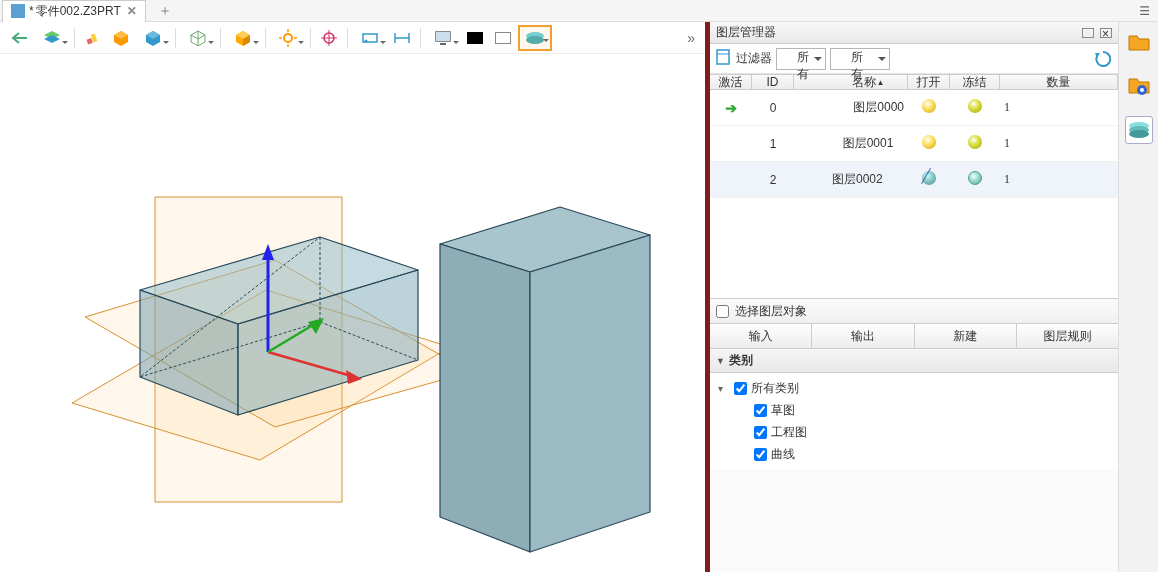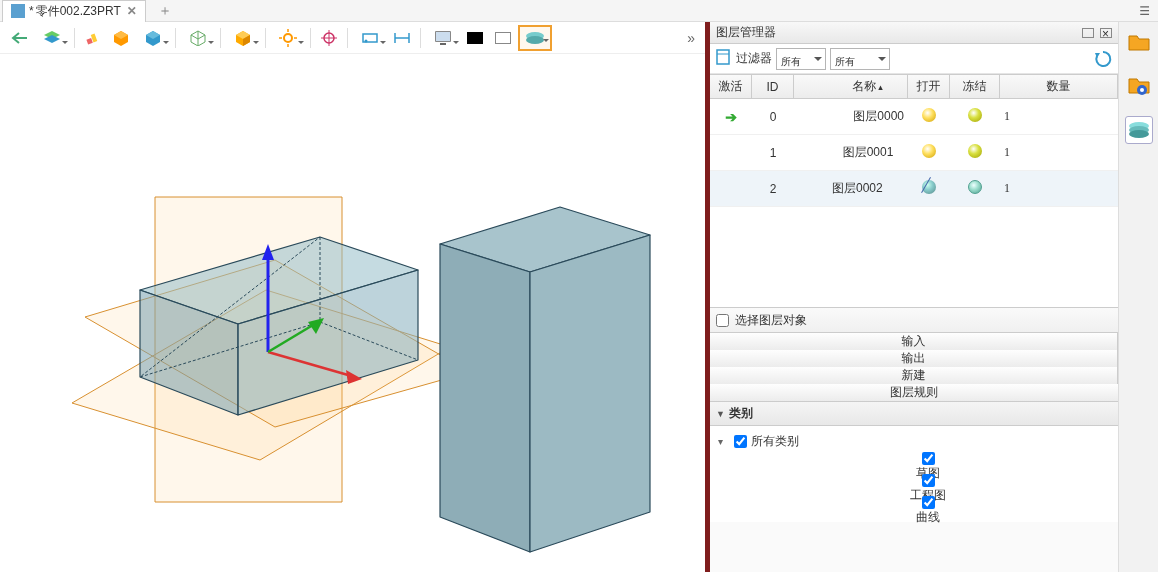--- a/index.html
+++ b/index.html
@@ -29,55 +29,55 @@
   .side-toolbar { width: 40px; background: #f2f2f2; border-left: 1px solid #ddd; padding-top: 6px; display:flex; flex-direction:column; align-items:center; gap:16px;}
   .side-icon { width: 28px; height: 28px; display:flex; align-items:center; justify-content:center; border-radius:3px;}
   .side-icon.active { background:#fff; border:1px solid #aac;}
   
   
   .panel-header { height: 22px; background: linear-gradient(#f8f8f8,#e8e8e8); border-bottom: 1px solid #ccc; display: flex; align-items: center; padding: 0 6px; }
   .panel-ctrl { margin-left: auto; display:flex; gap:6px;}
   
   
   .filter-row { height: 30px; display: flex; align-items: center; padding: 2px 4px; gap: 4px; background:#fff; border-bottom:1px solid #e5e5e5;}
-  .filter-select { height: 22px; border: 1px solid #b5b5b5; background: #fff; padding: 0 16px 0 4px; position: relative; font-size:10px; display:flex; align-items:flex-end;}
+  .filter-select { height: 22px; border: 1px solid #b5b5b5; background: #fff; padding: 0 16px 0 20px; position: relative; font-size:12px; display:flex; align-items:flex-start;}
   .filter-select::after { content:""; position:absolute; right:3px; top:50%; margin-top:-2px; border:4px solid transparent; border-top-color:#555;}
   .filter-refresh {width:22px; height:22px; display:flex; align-items:center; justify-content:center; margin-left:auto;}
   
   
   .layer-table { background: #fff; flex: 0 0 auto; }
-  .lt-head { display: flex; background: linear-gradient(#f9f9f9,#ececec); border-top:1px solid #ccc; border-bottom: 1px solid #ccc; height: 25px; }
+  .lt-head { display: flex; background: linear-gradient(#f9f9f9,#ececec); border-top:1px solid #ccc; border-bottom: 1px solid #ccc; height: 16px; }
   .lt-head > div { border-right: 1px solid #ccc; padding: 3px 4px; text-align: center; font-size:12px; display:flex; align-items:center; justify-content:center; gap:2px;}
   .lt-row { display: flex; height: 36px; align-items: center; border-bottom: 1px solid #f0f0f0; }
   .lt-row > div { padding: 0 4px; text-align: center; }
   .lt-row.sel { background: #eef4f9; }
   .c-act { width: 42px; } .c-id { width: 42px; } .c-name { width: 80px; margin-left: 34px; } .c-open { width: 42px; } .c-fz { width: 50px; } .c-num { width: 60px; flex:1; text-align:left !important;font-family:Liberation Serif, serif;}
   .bulb { display:inline-block; width:14px; height:14px; border-radius:50%;}
   .bulb.on { background: radial-gradient(circle at 40% 35%, #fff, #ffe060 40%, #d0a000);}
   .bulb.fz-on { background: radial-gradient(circle at 40% 35%, #fff, #d8e040 40%, #a0a000);}
   .bulb.off { background: radial-gradient(circle at 40% 35%, #cfe, #8cc 40%, #588); position:relative;}
   .bulb.off::after{content:""; position:absolute; left:3px; top:-2px; width:8px; height:18px; border-left:1px solid #46a; transform: rotate(30deg);}
   .bulb.fz-cyan { background: radial-gradient(circle at 40% 35%, #eff, #a0e0d0 40%, #50a090); border:1px solid #50a090;}
   .arrow-act { color:#3a3; font-weight:bold; font-size:14px;}
   .lt-blank { height: 100px; background:#fff;}
   
   
   .mid-row { height: 26px; display: flex; align-items: center; padding: 0 6px; background:linear-gradient(#fafafa,#f0f0f0); border-top:1px solid #ccc; border-bottom:1px solid #ccc;}
   .mid-row input[type=checkbox]{ margin-right:6px;}
   
-  .btn-row { display: flex; border-bottom:1px solid #ccc;flex-direction:column;}
+  .btn-row { display: flex; border-bottom:1px solid #ccc;}
   .btn-row > div { flex: 1; height: 24px; display:flex; align-items:center; justify-content:center; border-right:1px solid #ccc; background: linear-gradient(#fefefe,#ececec); font-size:12px;}
   .btn-row > div:last-child{border-right:none;}
   
   .section-hd { height: 24px; background: linear-gradient(#f5f5f5,#e8e8e8); border-bottom:1px solid #ccc; display:flex; align-items:center; padding:0 6px; font-weight:bold;}
   .section-hd::before { content:"▼"; font-size:9px; margin-right:4px; color:#555;}
   
   .tree { padding: 4px 0; background: #fff; }
   .tree-item { display: flex; align-items: center; height: 22px; padding-left: 8px;}
-  .tree-item.lvl1 { padding-left: 28px; flex-direction: column;}
+  .tree-item.lvl1 { padding-left: 28px;}
   .tree-item .tw { width:12px; font-size:10px; color:#666;}
   .tree-item input { margin: 0 4px;}
   
   
   svg.viewport-svg { position:absolute; top:0; left:0;}
   .plane-fill { fill: rgba(255,200,120,0.15); stroke:#d89030; stroke-width:1;}
   .solid-face { stroke:#2a4a5a; stroke-width:1.2; stroke-linejoin:round;}
   
   
   .ico-svg { display:block;}

